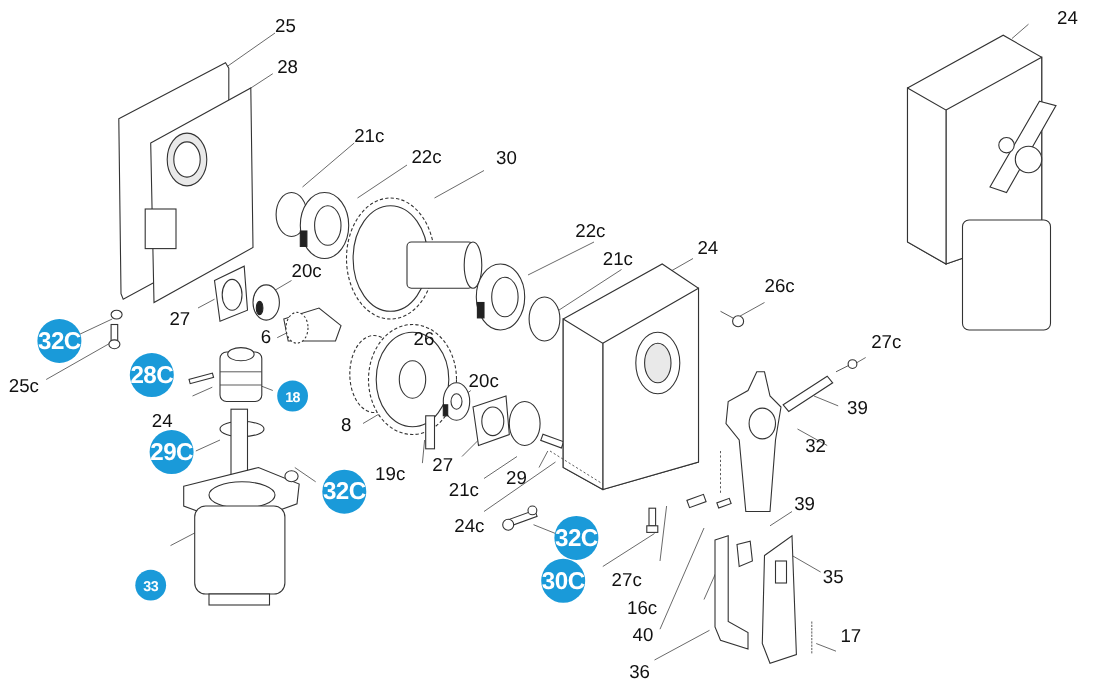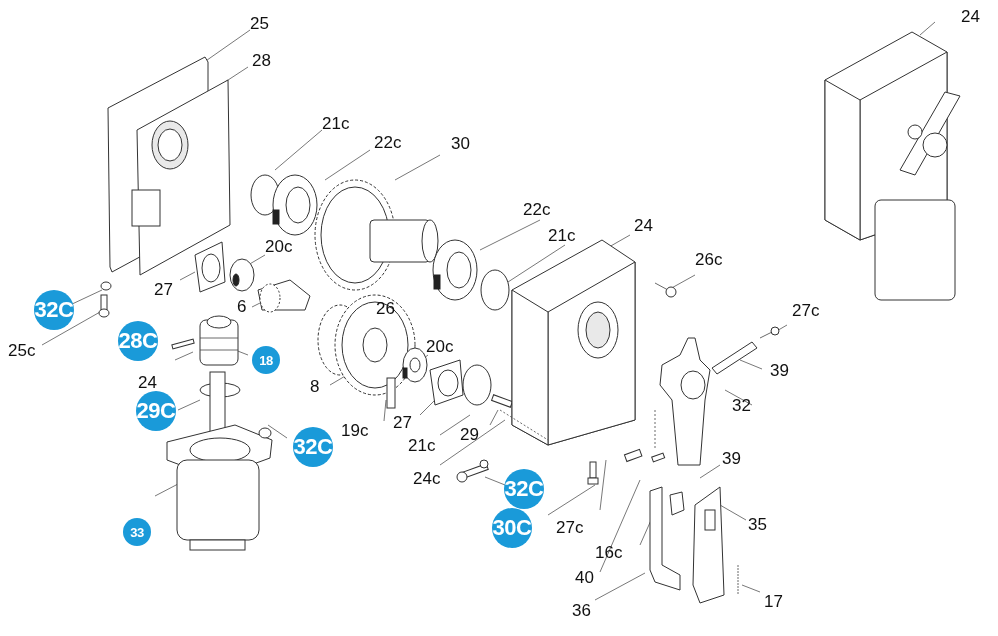--- a/index.html
+++ b/index.html
@@ -247,24 +247,24 @@
 <div class="lbl" style="left:341px;top:422px;">19c</div>
 <div class="lbl" style="left:393px;top:414px;">27</div>
 <div class="lbl" style="left:408px;top:437px;">21c</div>
 <div class="lbl" style="left:460px;top:426px;">29</div>
 <div class="lbl" style="left:792px;top:302px;">27c</div>
 <div class="lbl" style="left:770px;top:362px;">39</div>
 <div class="lbl" style="left:732px;top:397px;">32</div>
 <div class="lbl" style="left:722px;top:450px;">39</div>
 <div class="lbl" style="left:413px;top:470px;">24c</div>
 <div class="lbl" style="left:556px;top:519px;">27c</div>
-<div class="lbl" style="left:570px;top:544px;margin-left:25px;">16c</div>
+<div class="lbl" style="left:570px;top:544px;">16c</div>
 <div class="lbl" style="left:748px;top:516px;">35</div>
 <div class="lbl" style="left:575px;top:569px;">40</div>
-<div class="lbl" style="left:764px;top:593px;">17</div>
+<div class="lbl" style="left:764px;top:570px;">17</div>
 <div class="lbl" style="left:572px;top:602px;">36</div>
 <div class="lbl" style="left:961px;top:8px;">24</div>
 
 <div class="badge lg" style="left:34px;top:290px;">32C</div>
 <div class="badge lg" style="left:118px;top:321px;">28C</div>
 <div class="badge sm" style="left:252px;top:346px;">18</div>
 <div class="badge lg" style="left:136px;top:391px;">29C</div>
 <div class="badge lg" style="left:293px;top:427px;">32C</div>
 <div class="badge sm" style="left:123px;top:486px;margin-top:32px;">33</div>
 <div class="badge lg" style="left:504px;top:469px;">32C</div>

